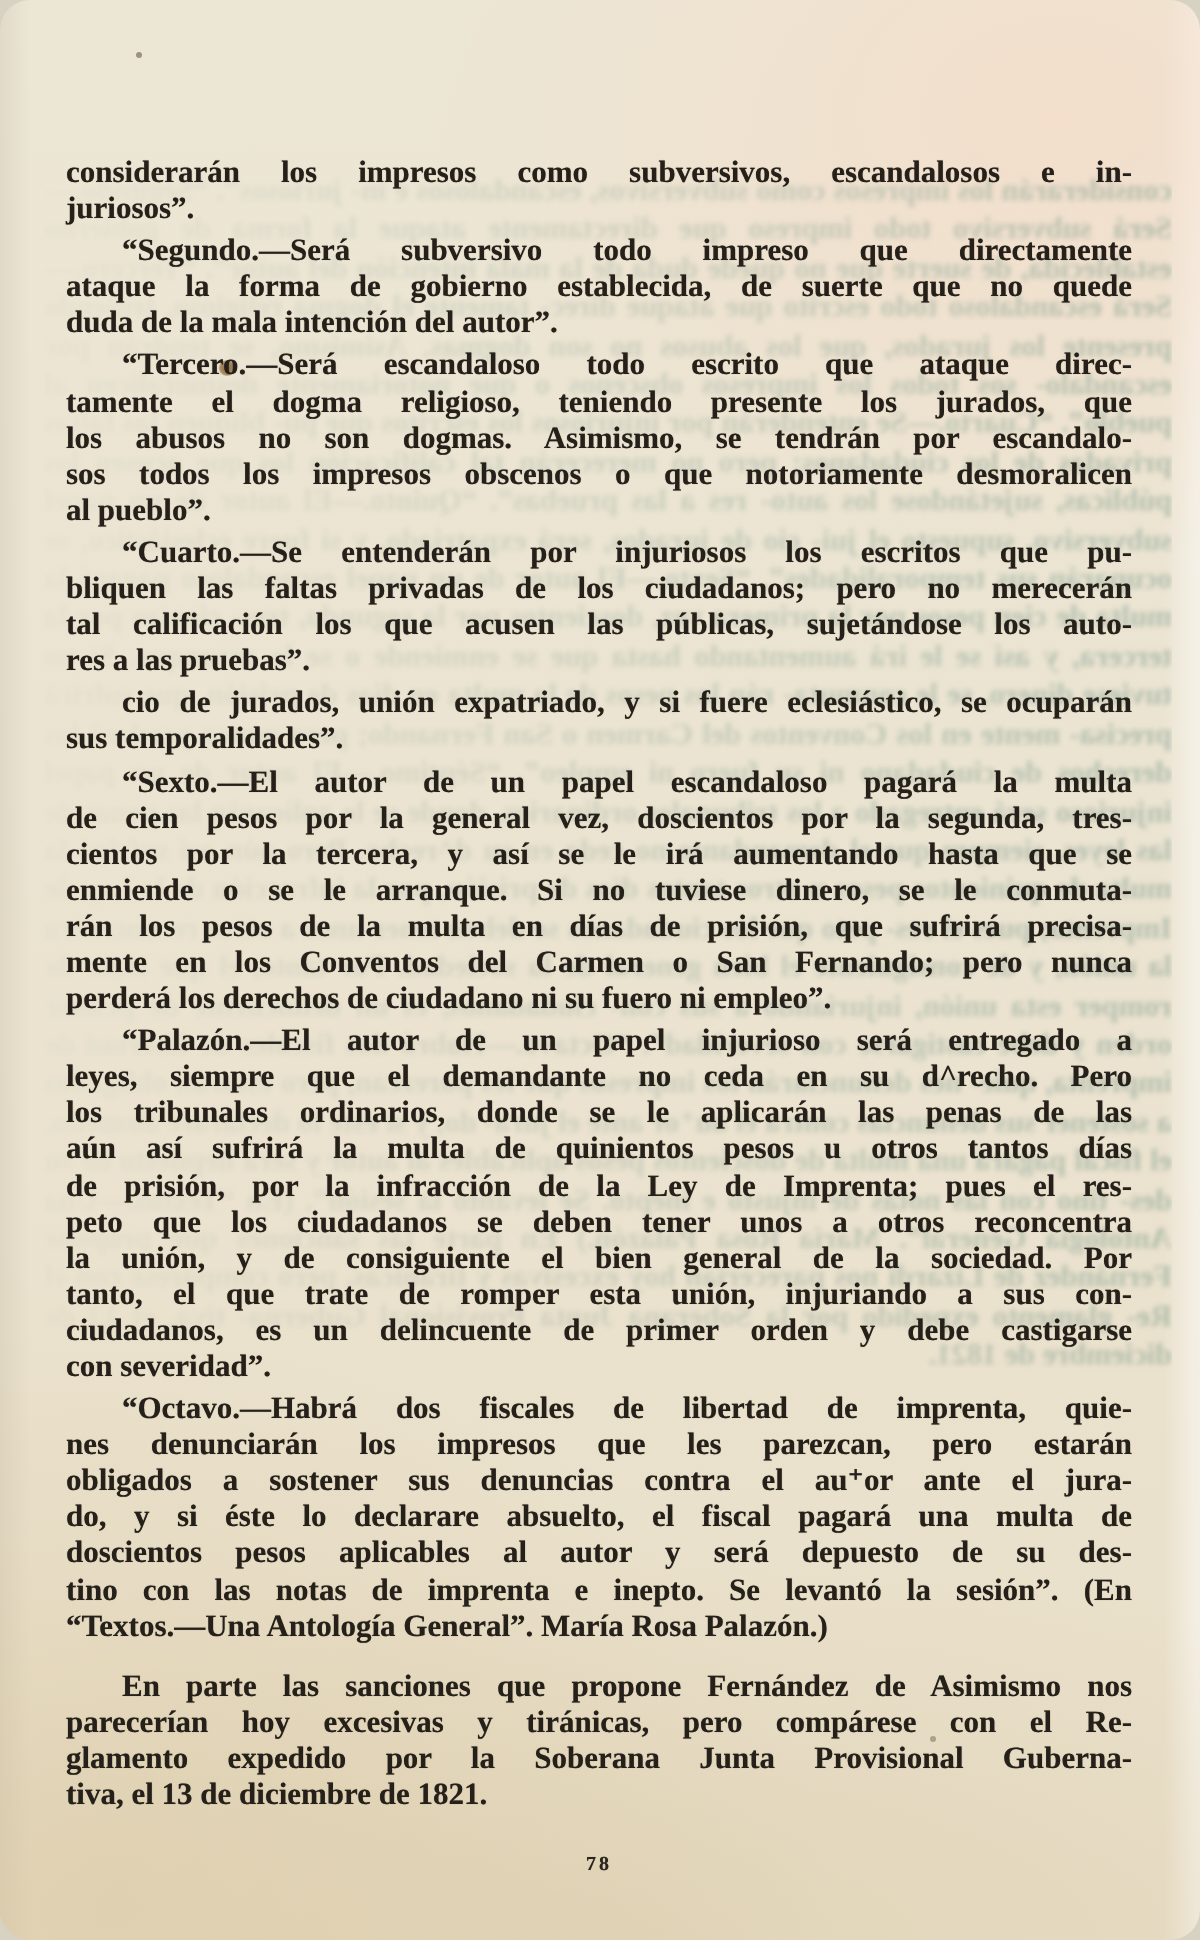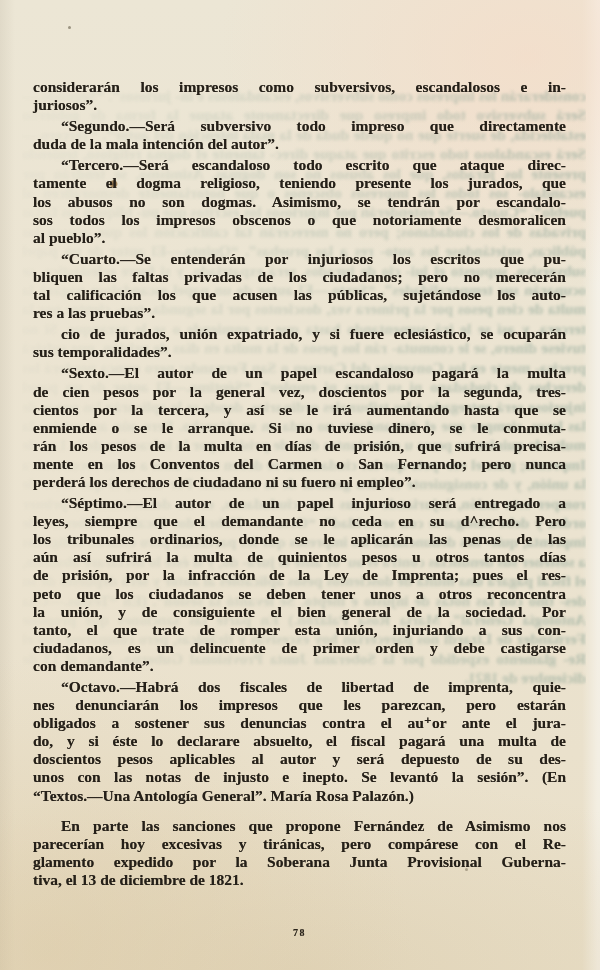--- a/index.html
+++ b/index.html
@@ -8,20 +8,21 @@
     width:600px;height:970px;
     overflow:hidden;
     background-color:#ebe4d1;
     background-image:
       radial-gradient(ellipse 430px 320px at 88% 6%, rgba(246,219,199,.65), rgba(246,219,199,0) 72%),
       radial-gradient(ellipse 520px 420px at 8% 98%, rgba(214,193,152,.38), rgba(214,193,152,0) 70%),
       radial-gradient(ellipse 700px 260px at 50% 100%, rgba(205,186,146,.30), rgba(205,186,146,0) 75%),
       linear-gradient(90deg, rgba(120,110,90,.10) 0%, rgba(120,110,90,0) 2.5%, rgba(120,110,90,0) 97%, rgba(255,255,255,.45) 99.6%),
       linear-gradient(180deg, #ece6d5 0%, #ebe3d0 55%, #e9dfc8 100%);
     font-family:"Liberation Serif","DejaVu Serif",serif;
+    border-radius:15px;
   }
   
   .ghost{
     position:absolute;top:86px;left:22px;right:14px;bottom:48px;
     overflow:hidden;
     transform:scaleX(-1);
     color:rgba(128,156,142,.55);
     font-weight:700;
     font-size:15.2px;line-height:19.4px;
     text-align:justify;
@@ -67,20 +68,21 @@
   <div class="speck s1"></div>
   <div class="speck s2"></div>
   <div class="speck s3"></div>
   <main class="text-block" id="text-block">
       <div class="para">
         <div class="line">considerarán los impresos como subversivos, escandalosos e in-</div>
         <div class="line last">juriosos”.</div>
       </div>
       <div class="para indent">
         <div class="line">“Segundo.—Será subversivo todo impreso que directamente</div>
+        <div class="line">ataque la forma de gobierno establecida, de suerte que no quede</div>
         <div class="line last">duda de la mala intención del autor”.</div>
       </div>
       <div class="para indent">
         <div class="line">“Tercero.—Será escandaloso todo escrito que ataque direc-</div>
         <div class="line">tamente el dogma religioso, teniendo presente los jurados, que</div>
         <div class="line">los abusos no son dogmas. Asimismo, se tendrán por escandalo-</div>
         <div class="line">sos todos los impresos obscenos o que notoriamente desmoralicen</div>
         <div class="line last">al pueblo”.</div>
       </div>
       <div class="para indent">
@@ -96,38 +98,38 @@
       <div class="para indent">
         <div class="line">“Sexto.—El autor de un papel escandaloso pagará la multa</div>
         <div class="line">de cien pesos por la general vez, doscientos por la segunda, tres-</div>
         <div class="line">cientos por la tercera, y así se le irá aumentando hasta que se</div>
         <div class="line">enmiende o se le arranque. Si no tuviese dinero, se le conmuta-</div>
         <div class="line">rán los pesos de la multa en días de prisión, que sufrirá precisa-</div>
         <div class="line">mente en los Conventos del Carmen o San Fernando; pero nunca</div>
         <div class="line last">perderá los derechos de ciudadano ni su fuero ni empleo”.</div>
       </div>
       <div class="para indent">
-        <div class="line">“Séptimo.—El autor de un papel injurioso será entregado a</div>
+        <div class="line">“Palazón.—El autor de un papel injurioso será entregado a</div>
         <div class="line">leyes, siempre que el demandante no ceda en su d^recho. Pero</div>
         <div class="line">los tribunales ordinarios, donde se le aplicarán las penas de las</div>
         <div class="line">aún así sufrirá la multa de quinientos pesos u otros tantos días</div>
         <div class="line">de prisión, por la infracción de la Ley de Imprenta; pues el res-</div>
         <div class="line">peto que los ciudadanos se deben tener unos a otros reconcentra</div>
         <div class="line">la unión, y de consiguiente el bien general de la sociedad. Por</div>
         <div class="line">tanto, el que trate de romper esta unión, injuriando a sus con-</div>
         <div class="line">ciudadanos, es un delincuente de primer orden y debe castigarse</div>
-        <div class="line last">con demandante”.</div>
+        <div class="line last">con severidad”.</div>
       </div>
       <div class="para indent">
         <div class="line">“Octavo.—Habrá dos fiscales de libertad de imprenta, quie-</div>
         <div class="line">nes denunciarán los impresos que les parezcan, pero estarán</div>
         <div class="line">obligados a sostener sus denuncias contra el au⁺or ante el jura-</div>
         <div class="line">do, y si éste lo declarare absuelto, el fiscal pagará una multa de</div>
         <div class="line">doscientos pesos aplicables al autor y será depuesto de su des-</div>
-        <div class="line">unos con las notas de injusto e inepto. Se levantó la sesión”. (En</div>
+        <div class="line">tino con las notas de imprenta e inepto. Se levantó la sesión”. (En</div>
         <div class="line last">“Textos.—Una Antología General”. María Rosa Palazón.)</div>
       </div>
       <div class="para indent gap">
         <div class="line">En parte las sanciones que propone Fernández de Asimismo nos</div>
         <div class="line">parecerían hoy excesivas y tiránicas, pero compárese con el Re-</div>
         <div class="line">glamento expedido por la Soberana Junta Provisional Guberna-</div>
         <div class="line last">tiva, el 13 de diciembre de 1821.</div>
       </div>
     </main>
   <div class="page-number">78</div>

